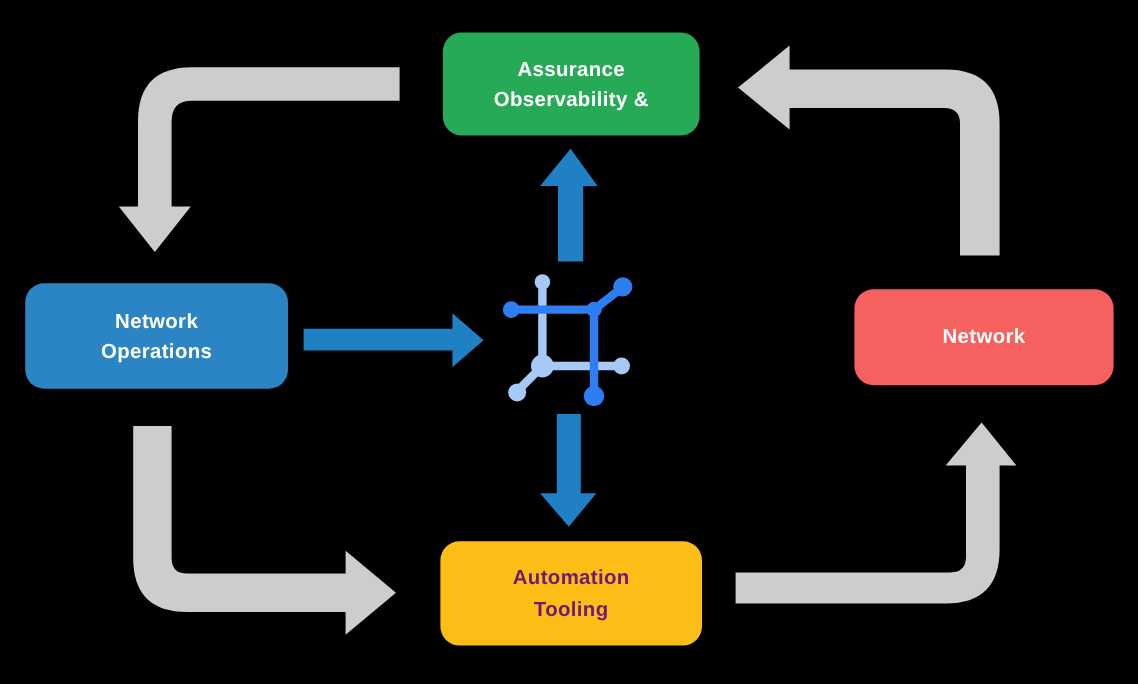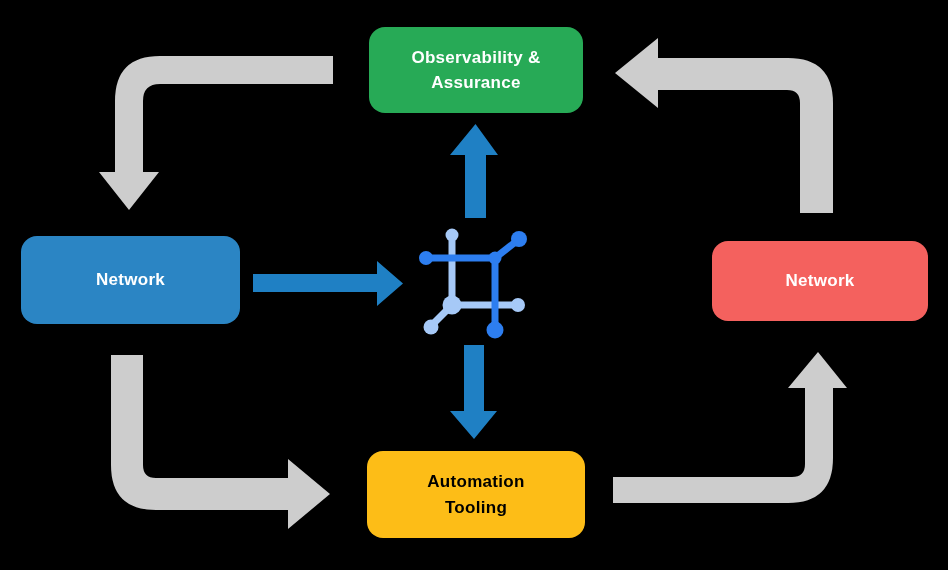--- a/index.html
+++ b/index.html
@@ -83,30 +83,31 @@
         <line x1="495" y1="258" x2="518" y2="240" stroke="#2D7EF0"></line>
         <circle cx="426" cy="258" r="7" stroke="none" fill="#2D7EF0"></circle>
         <circle cx="519" cy="239" r="8" stroke="none" fill="#2D7EF0"></circle>
         <circle cx="495" cy="330" r="8.5" stroke="none" fill="#2D7EF0"></circle>
         <circle cx="495" cy="258" r="6.5" stroke="none" fill="#2D7EF0"></circle>
       </g>
     </g>
   </svg>
 
   <div class="node node-observability" style="background-color: rgb(39, 170, 86); color: rgb(255, 255, 255);">
+    <span>Assurance</span>
     <span>Observability &amp;</span>
-    <span>Assurance</span>
   </div>
 
   <div class="node node-operations" style="background-color: rgb(43, 133, 196); color: rgb(255, 255, 255);">
     <span>Network</span>
+    <span>Operations</span>
   </div>
 
   <div class="node node-infrastructure" style="background-color: rgb(244, 97, 94); color: rgb(255, 255, 255);">
     <span>Network</span>
   </div>
 
-  <div class="node node-automation" style="background-color: rgb(253, 189, 23); color: #000000;">
+  <div class="node node-automation" style="background-color: rgb(253, 189, 23); color: #701a75;">
     <span>Automation</span>
     <span>Tooling</span>
   </div>
 
 </div>
 
 </body></html>

